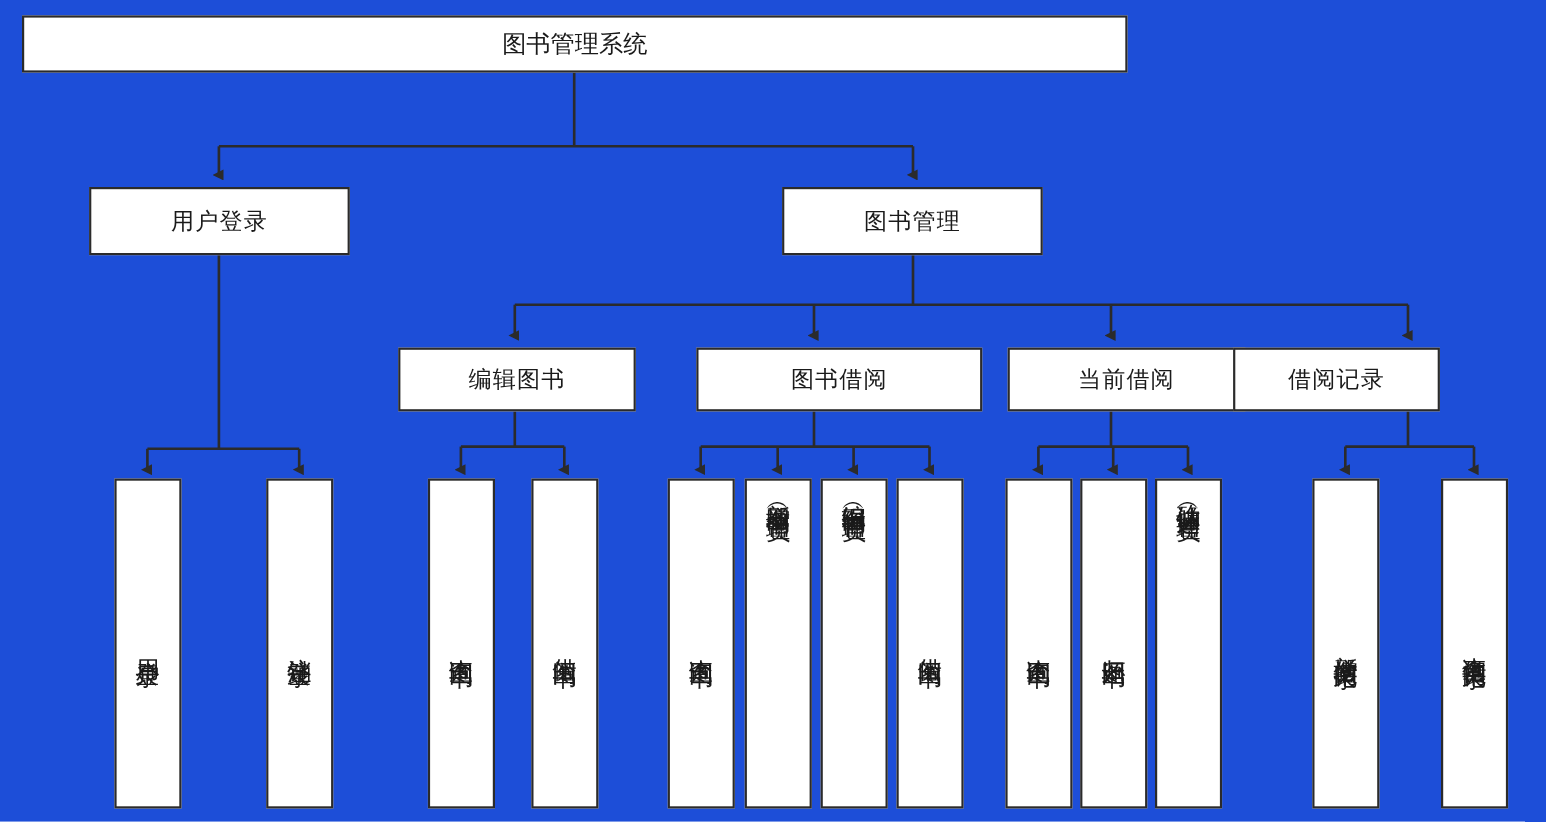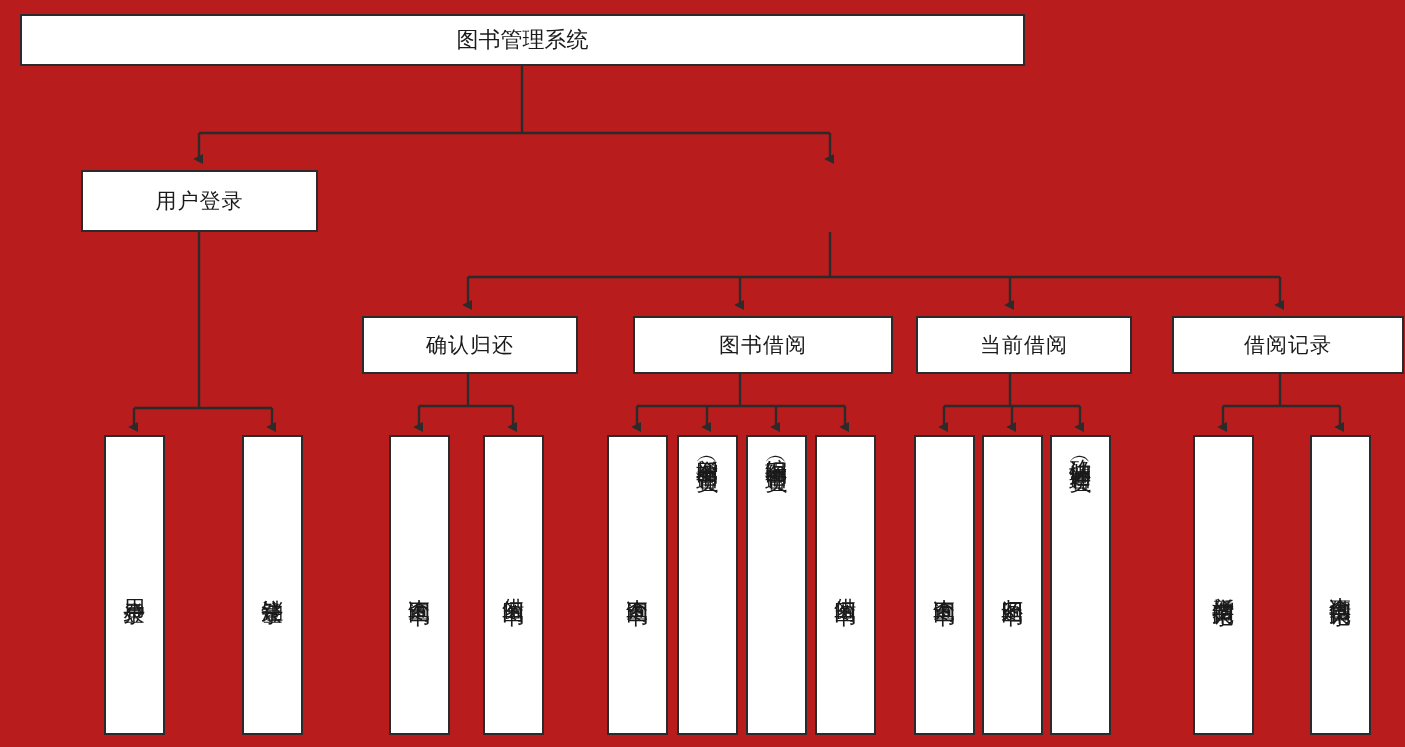--- a/index.html
+++ b/index.html
@@ -1,17 +1,17 @@
 <!DOCTYPE html>
 <html><head>
 <meta charset="utf-8">
 <style>
   html,body{margin:0;padding:0;background:#ffffff;}
   body{width:1405px;height:747px;font-family:"Liberation Sans","DejaVu Sans",sans-serif;}
-  #stage{position:relative;width:1405px;height:747px;overflow:hidden;background:#b91c1c;}
+  #stage{position:relative;width:1405px;height:747px;overflow:hidden;background:#1d4ed8;}
   svg.edges{position:absolute;left:0;top:0;width:1405px;height:747px;pointer-events:none;}
   .node{position:absolute;box-sizing:border-box;background:#ffffff;border:2px solid #2b2b2b;
         display:flex;align-items:center;justify-content:center;color:#1a1a1a;}
   .node.h{font-size:21px;letter-spacing:1px;}
   .node.root{font-size:22px;}
   .leaf{position:absolute;box-sizing:border-box;background:#ffffff;border:2px solid #2b2b2b;
         display:flex;align-items:center;justify-content:center;overflow:hidden;}
   .leaf .vtxt{writing-mode:vertical-rl;text-orientation:upright;font-size:22px;line-height:1.16;
         letter-spacing:2px;color:#1a1a1a;white-space:nowrap;}
   .leaf.top .vtxt{align-self:flex-start;margin-top:4px;}
@@ -73,31 +73,34 @@
     </g>
   </svg>
 
   <div class="node root" style="left:20px;top:14px;width:1005px;height:52px;">
     <span>图书管理系统</span>
   </div>
 
   <div class="node h" style="left:81px;top:170px;width:237px;height:62px;">
     <span>用户登录</span>
   </div>
+  <div class="node h" style="left:711px;top:170px;width:237px;height:62px;">
+    <span>图书管理</span>
+  </div>
 
   <div class="node h" style="left:362px;top:316px;width:216px;height:58px;">
-    <span>确认归还</span>
+    <span>编辑图书</span>
   </div>
   <div class="node h" style="left:633px;top:316px;width:260px;height:58px;">
     <span>图书借阅</span>
   </div>
   <div class="node h" style="left:903px;top:316px;width:216px;height:58px;margin-left:13px;">
     <span>当前借阅</span>
   </div>
-  <div class="node h" style="left:1172px;top:316px;width:232px;height:58px;justify-content:center;">
+  <div class="node h" style="left:1121px;top:316px;width:188px;height:58px;justify-content:center;">
     <span>借阅记录</span>
   </div>
 
   <div class="leaf" style="left:104px;top:435px;width:61px;height:300px;">
     <span class="vtxt">用户登录</span>
   </div>
   <div class="leaf" style="left:242px;top:435px;width:61px;height:300px;">
     <span class="vtxt">注销登录</span>
   </div>
 

